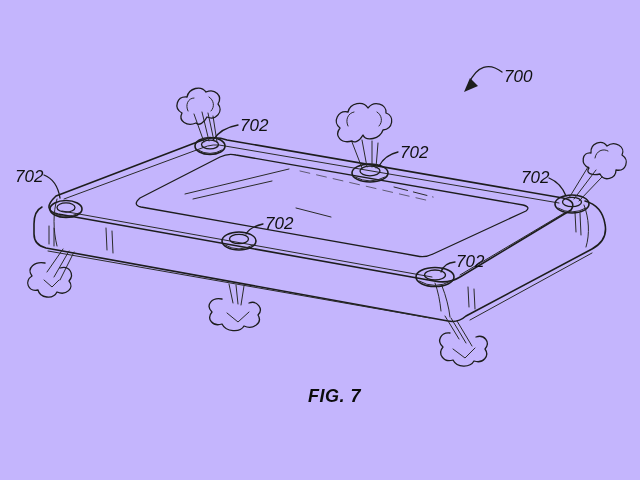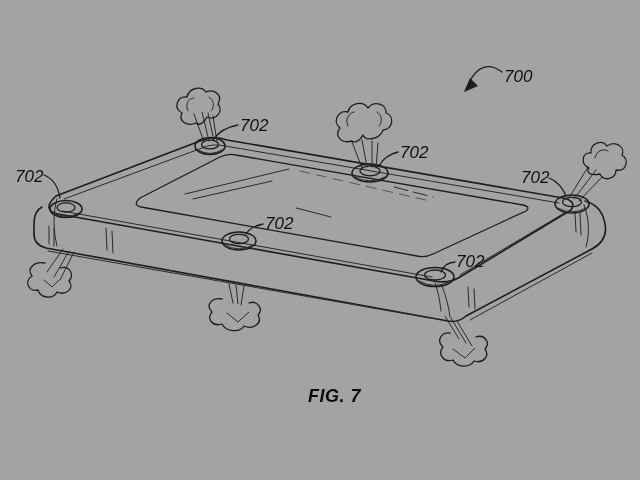--- a/index.html
+++ b/index.html
@@ -1,20 +1,20 @@
 <!DOCTYPE html>
 <html><head>
 <meta charset="utf-8">
 <style>
   html,body{margin:0;padding:0;}
   body{
     width:640px;height:480px;background:#ffffff;overflow:hidden;
     font-family:"Liberation Sans",sans-serif;
   }
-  .figure-wrap{position:relative;width:640px;height:480px;background:#a3a3a3;}
+  .figure-wrap{position:relative;width:640px;height:480px;background:#c4b5fd;}
   svg{display:block;}
   .ln{fill:none;stroke:#1d1d1d;stroke-width:1.6;stroke-linecap:round;stroke-linejoin:round;}
   .ln-thin{fill:none;stroke:#2a2a2a;stroke-width:1;stroke-linecap:round;}
   .ln-med{fill:none;stroke:#1d1d1d;stroke-width:1.3;stroke-linecap:round;stroke-linejoin:round;}
   .ref-text{
     font-family:"Liberation Sans",sans-serif;
     font-style:italic;font-size:17px;fill:#101010;
   }
   .caption-text{
     font-family:"Liberation Sans",sans-serif;

